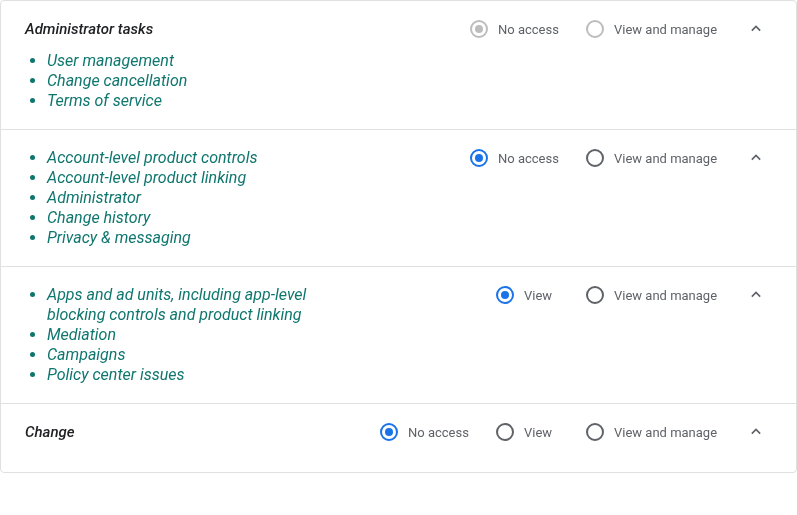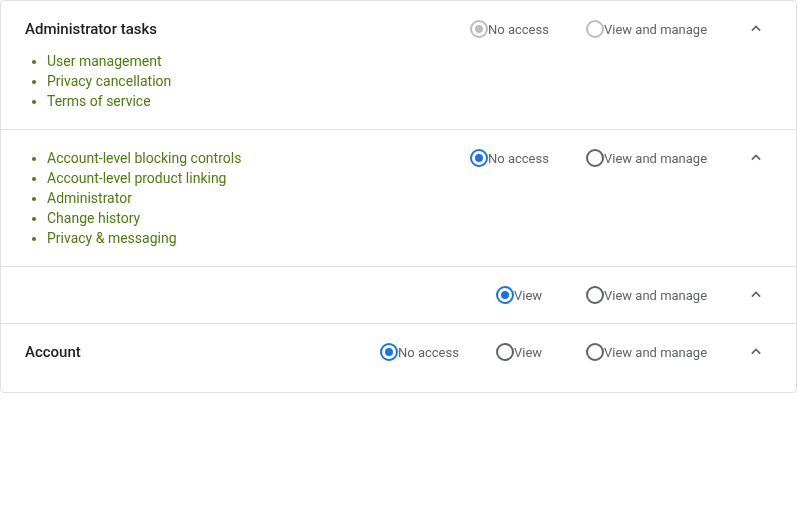--- a/index.html
+++ b/index.html
@@ -18,47 +18,49 @@
     .section {
       border-bottom: 1px solid #e0e0e0;
       padding: 18px 20px 18px 24px;
       display: flex;
       align-items: flex-start;
     }
     .section:last-child { border-bottom: none; }
     .left {
       flex: 0 0 330px;
       padding-right: 12px;
+      font-style: italic;
     }
     .title {
       font-size: 15px;
       font-weight: 500;
       color: #202124;
       line-height: 20px;
       margin-bottom: 12px;
     }
     .bullets {
       list-style: disc;
       padding-left: 22px;
-      color: #4d7c0f;
-      font-size: 14px;
+      color: #0f766e;
+      font-size: 16px;
       line-height: 20px;
     }
     .bullets li { max-width: 310px; }
     .options {
       flex: 1;
       display: flex;
       align-items: center;
       justify-content: flex-end;
       gap: 0;
       padding-top: 0;
     }
     .opt {
       display: flex;
       align-items: center;
+      gap: 10px;
       color: #5f6368;
       font-size: 13px;
       min-width: 116px;
       padding: 0 4px;
       cursor: pointer;
     }
     .noacc { }
     .view { min-width: 90px; }
     .vm { min-width: 154px; }
     .radio {
@@ -97,21 +99,21 @@
   </style>
 </head>
 <body>
 
 <div class="panel" id="root">
     <div class="section">
       <div class="left">
         <div class="title">Administrator tasks</div>
         <ul class="bullets">
           <li>User management</li>
-          <li>Privacy cancellation</li>
+          <li>Change cancellation</li>
           <li>Terms of service</li>
         </ul>
       </div>
       <div class="options">
         <div class="opt noacc">
           <span class="radio disabled"></span>
           <span>No access</span>
         </div>
         <div class="opt vm">
           <span class="radio" style="border-color: rgb(189, 189, 189);"></span>
@@ -120,21 +122,21 @@
         <div class="chev">
           <svg viewBox="0 0 24 24" fill="none" stroke="currentColor" stroke-width="2">
             <path d="M7 14l5-5 5 5"></path>
           </svg>
         </div>
       </div>
     </div>
     <div class="section">
       <div class="left">
         <ul class="bullets">
-          <li>Account-level blocking controls</li>
+          <li>Account-level product controls</li>
           <li>Account-level product linking</li>
           <li>Administrator</li>
           <li>Change history</li>
           <li>Privacy &amp; messaging</li>
         </ul>
       </div>
       <div class="options">
         <div class="opt noacc">
           <span class="radio selected"></span>
           <span>No access</span>
@@ -145,40 +147,46 @@
         </div>
         <div class="chev">
           <svg viewBox="0 0 24 24" fill="none" stroke="currentColor" stroke-width="2">
             <path d="M7 14l5-5 5 5"></path>
           </svg>
         </div>
       </div>
     </div>
     <div class="section">
       <div class="left">
+        <ul class="bullets">
+          <li>Apps and ad units, including app-level blocking controls and product linking</li>
+          <li>Mediation</li>
+          <li>Campaigns</li>
+          <li>Policy center issues</li>
+        </ul>
       </div>
       <div class="options">
         <div class="opt view">
           <span class="radio selected"></span>
           <span>View</span>
         </div>
         <div class="opt vm">
           <span class="radio"></span>
           <span>View and manage</span>
         </div>
         <div class="chev">
           <svg viewBox="0 0 24 24" fill="none" stroke="currentColor" stroke-width="2">
             <path d="M7 14l5-5 5 5"></path>
           </svg>
         </div>
       </div>
     </div>
     <div class="section">
       <div class="left">
-        <div class="title">Account</div>
+        <div class="title">Change</div>
       </div>
       <div class="options">
         <div class="opt noacc">
           <span class="radio selected"></span>
           <span>No access</span>
         </div>
         <div class="opt view">
           <span class="radio"></span>
           <span>View</span>
         </div>

